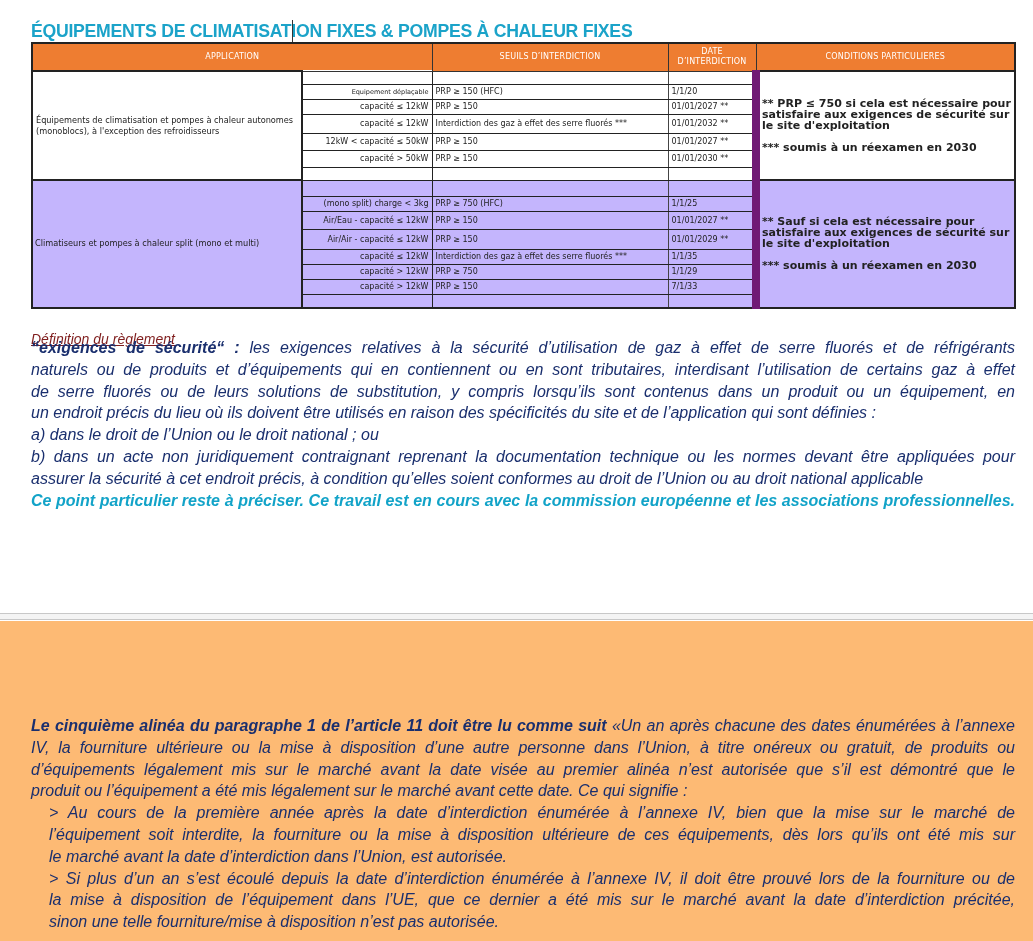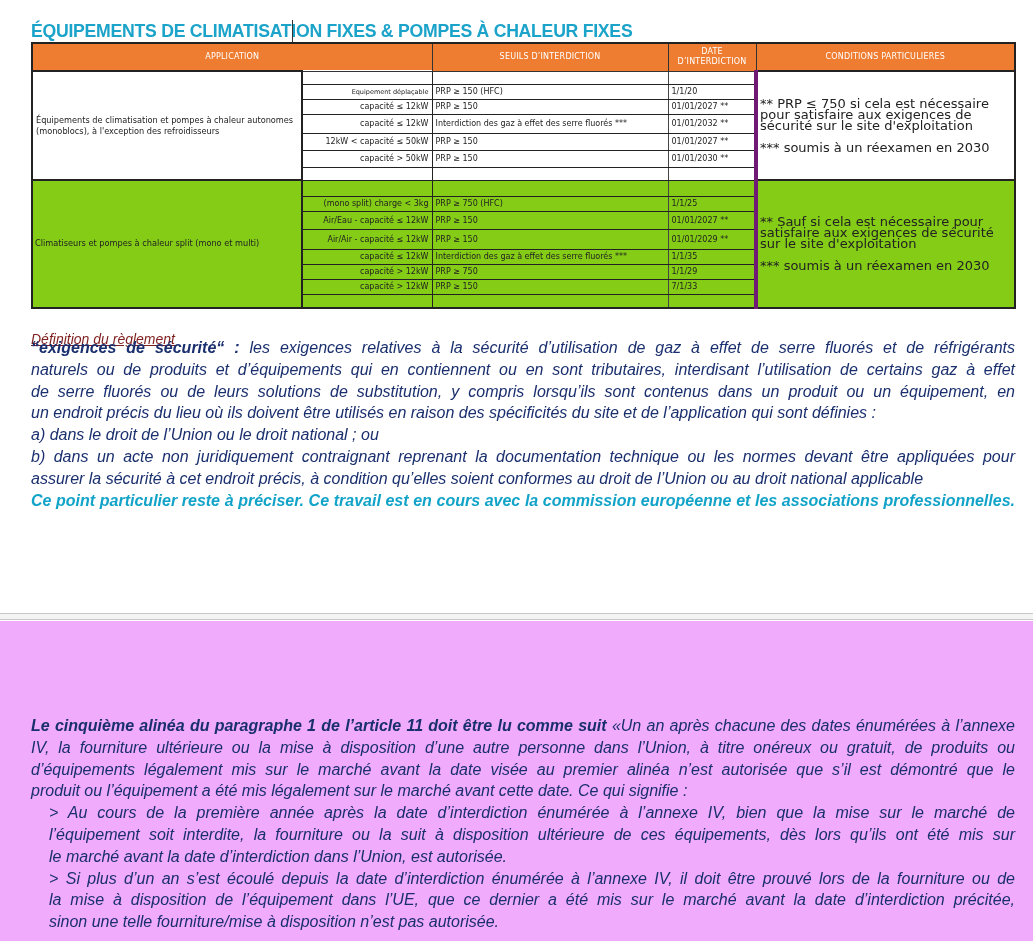--- a/index.html
+++ b/index.html
@@ -1,34 +1,34 @@
 <!DOCTYPE html>
 <html><head>
 <meta charset="utf-8">
 <style>
   html, body { margin:0; padding:0; }
   body { width:1033px; height:941px; background:#ffffff; position:relative; overflow:hidden; font-family:"DejaVu Sans", sans-serif; }
 
   .page1 { position:absolute; left:0; top:0; width:1033px; height:613px; background:#fff; }
-  .page2 { position:absolute; left:0; top:621px; width:1033px; height:320px; background:#f0abfc; }
+  .page2 { position:absolute; left:0; top:621px; width:1033px; height:320px; background:#fdba74; }
   .page-break { position:absolute; left:0; top:613px; width:1033px; height:7px; background:#f4f4f4; border-top:1px solid #c8c8c8; border-bottom:1px solid #c8c8c8; box-sizing:border-box; }
 
   .title { position:absolute; left:31px; top:20px; font-family:"Liberation Sans", sans-serif; font-weight:bold; font-size:19px; color:#1ba3c9; letter-spacing:-0.3px; white-space:nowrap; transform:scaleX(0.93); transform-origin:left; }
   .caret { position:absolute; left:292px; top:20px; width:1px; height:24px; background:#333; }
 
   table.tbl { position:absolute; left:31px; top:42px; width:983px; border-collapse:collapse; table-layout:fixed; font-family:"DejaVu Sans", sans-serif; font-size:8px; color:#222; }
   table.tbl td, table.tbl th { padding:0 3px; overflow:hidden; white-space:nowrap; }
   .outer { border:2px solid #222; }
   .hdr th { background:#ee7d31; color:#fff; font-weight:normal; font-size:8px; letter-spacing:0.2px; height:26px; text-align:center; border:1px solid #333; line-height:10px; }
   .app { white-space:normal !important; font-size:8.2px; line-height:11px; border:2px solid #222; }
   .sub { text-align:right; border-left:2px solid #222; border-right:1px solid #222; border-bottom:1px solid #222; height:14px; }
   .thr { border-right:1px solid #444; border-bottom:1px solid #222; height:14px; }
-  .dt { border-right:4px solid #701a75; border-bottom:1px solid #222; height:14px; }
-  .cond { white-space:normal !important; font-size:13px; line-height:11px; border:2px solid #222; vertical-align:middle; padding-left:2px !important; }
-  .grp2 td { background:#84cc16; }
+  .dt { border-right:8px solid #701a75; border-bottom:1px solid #222; height:14px; }
+  .cond { white-space:normal !important; font-size:11px; line-height:11px; border:2px solid #222; vertical-align:middle; padding-left:2px !important;font-weight:bold; }
+  .grp2 td { background:#c4b5fd; }
   .tiny { font-size:6.5px; }
   .row-spacer td { height:12px; }
 
   .defhead { position:absolute; left:31px; top:331px; font-family:"Liberation Sans", sans-serif; font-style:italic; font-size:14px; color:#7f1d1d; text-decoration:underline; }
   .para { position:absolute; left:31px; width:984px; font-family:"Liberation Sans", sans-serif; font-style:italic; font-size:16px; line-height:21.8px; color:#1a2f6e; text-align:justify; }
   .para .b { font-weight:bold; }
   .accent { color:#12a3c8; font-weight:bold; }
   .line { display:block; white-space:nowrap; }
   .just { display:block; text-align:justify; text-align-last:justify; white-space:normal; }
   .indent { padding-left:18px; }
@@ -161,19 +161,19 @@
 
 <div class="page-break"></div>
 
 <div class="page2">
   <div class="para" style="top:94px">
     <span class="just"><span class="b">Le cinquième alinéa du paragraphe 1 de l’article 11 doit être lu comme suit</span><span>  «Un an après chacune des dates énumérées à l’annexe</span></span>
     <span class="just">IV, la fourniture ultérieure ou la mise à disposition d’une autre personne dans l’Union, à titre onéreux ou gratuit, de produits ou</span>
     <span class="just">d’équipements légalement mis sur le marché avant la date visée au premier alinéa n’est autorisée que s’il est démontré que le</span>
     <span class="line">produit ou l’équipement a été mis légalement sur le marché avant cette date. Ce qui signifie :</span>
     <span class="just indent">&gt; Au cours de la première année après la date d’interdiction énumérée à l’annexe IV, bien que la mise sur le marché de</span>
-    <span class="just indent">l’équipement soit interdite, la fourniture ou la suit à disposition ultérieure de ces équipements, dès lors qu’ils ont été mis sur</span>
+    <span class="just indent">l’équipement soit interdite, la fourniture ou la mise à disposition ultérieure de ces équipements, dès lors qu’ils ont été mis sur</span>
     <span class="line indent">le marché avant la date d’interdiction dans l’Union, est autorisée.</span>
     <span class="just indent">&gt; Si plus d’un an s’est écoulé depuis la date d’interdiction énumérée à l’annexe IV, il doit être prouvé lors de la fourniture ou de</span>
     <span class="just indent">la mise à disposition de l’équipement dans l’UE, que ce dernier a été mis sur le marché avant la date d’interdiction précitée,</span>
     <span class="line indent">sinon une telle fourniture/mise à disposition n’est pas autorisée.</span>
   </div>
 </div>
 
 </body></html>

